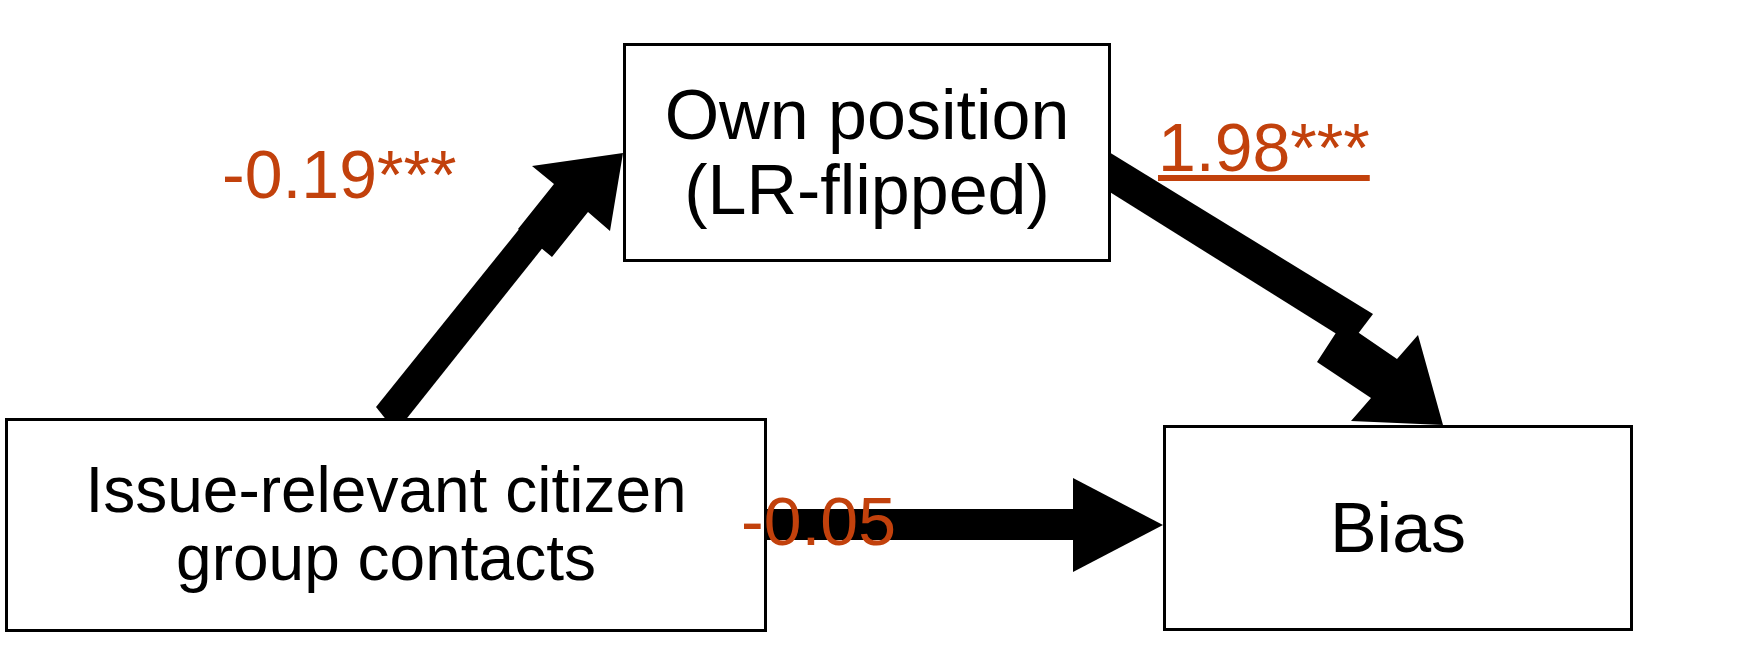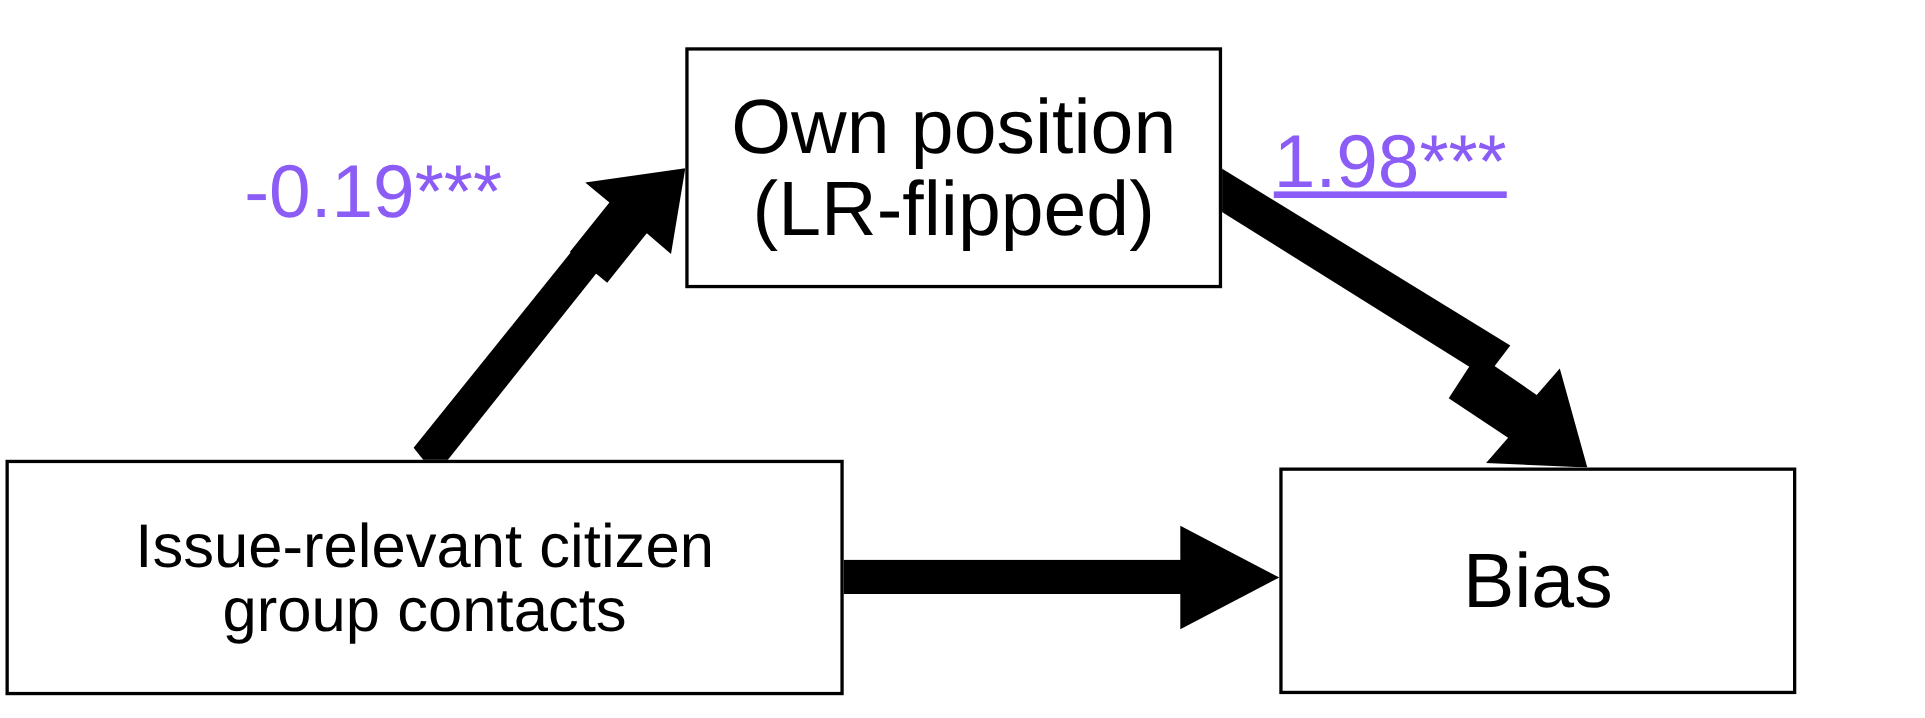--- a/index.html
+++ b/index.html
@@ -44,42 +44,42 @@
   #node-own-position .node-label {
     font-size: 70px;
   }
   #node-citizen-contacts {
     left: 5px;
     top: 418px;
     width: 762px;
     height: 214px;
   }
   #node-citizen-contacts .node-label {
-    font-size: 56px;
+    font-size: 64px;
   }
   #node-bias {
     left: 1163px;
     top: 425px;
     width: 470px;
     height: 206px;
   }
   #node-bias .node-label {
     font-size: 70px;
   }
   .edge-layer {
     position: absolute;
     left: 0;
     top: 0;
     width: 1750px;
     height: 653px;
     z-index: 2;
   }
   .edge-label {
     position: absolute;
-    color: #8b5cf6;
+    color: #c2410c;
     font-size: 68px;
     line-height: 1;
     white-space: nowrap;
     z-index: 4;
   }
   #edge-label-a {
     left: 222px;
     top: 140px;
   }
   #edge-label-b {
@@ -126,14 +126,15 @@
   </div>
 
   <div class="node-box" id="node-bias">
     <span class="node-label">Bias</span>
   </div>
 
   <span class="edge-label" id="edge-label-a">-0.19***</span>
 
   <span class="edge-label" id="edge-label-b">1.98***</span>
 
+  <span class="edge-label" id="edge-label-c">-0.05</span>
 
 </div>
 
 </body></html>

